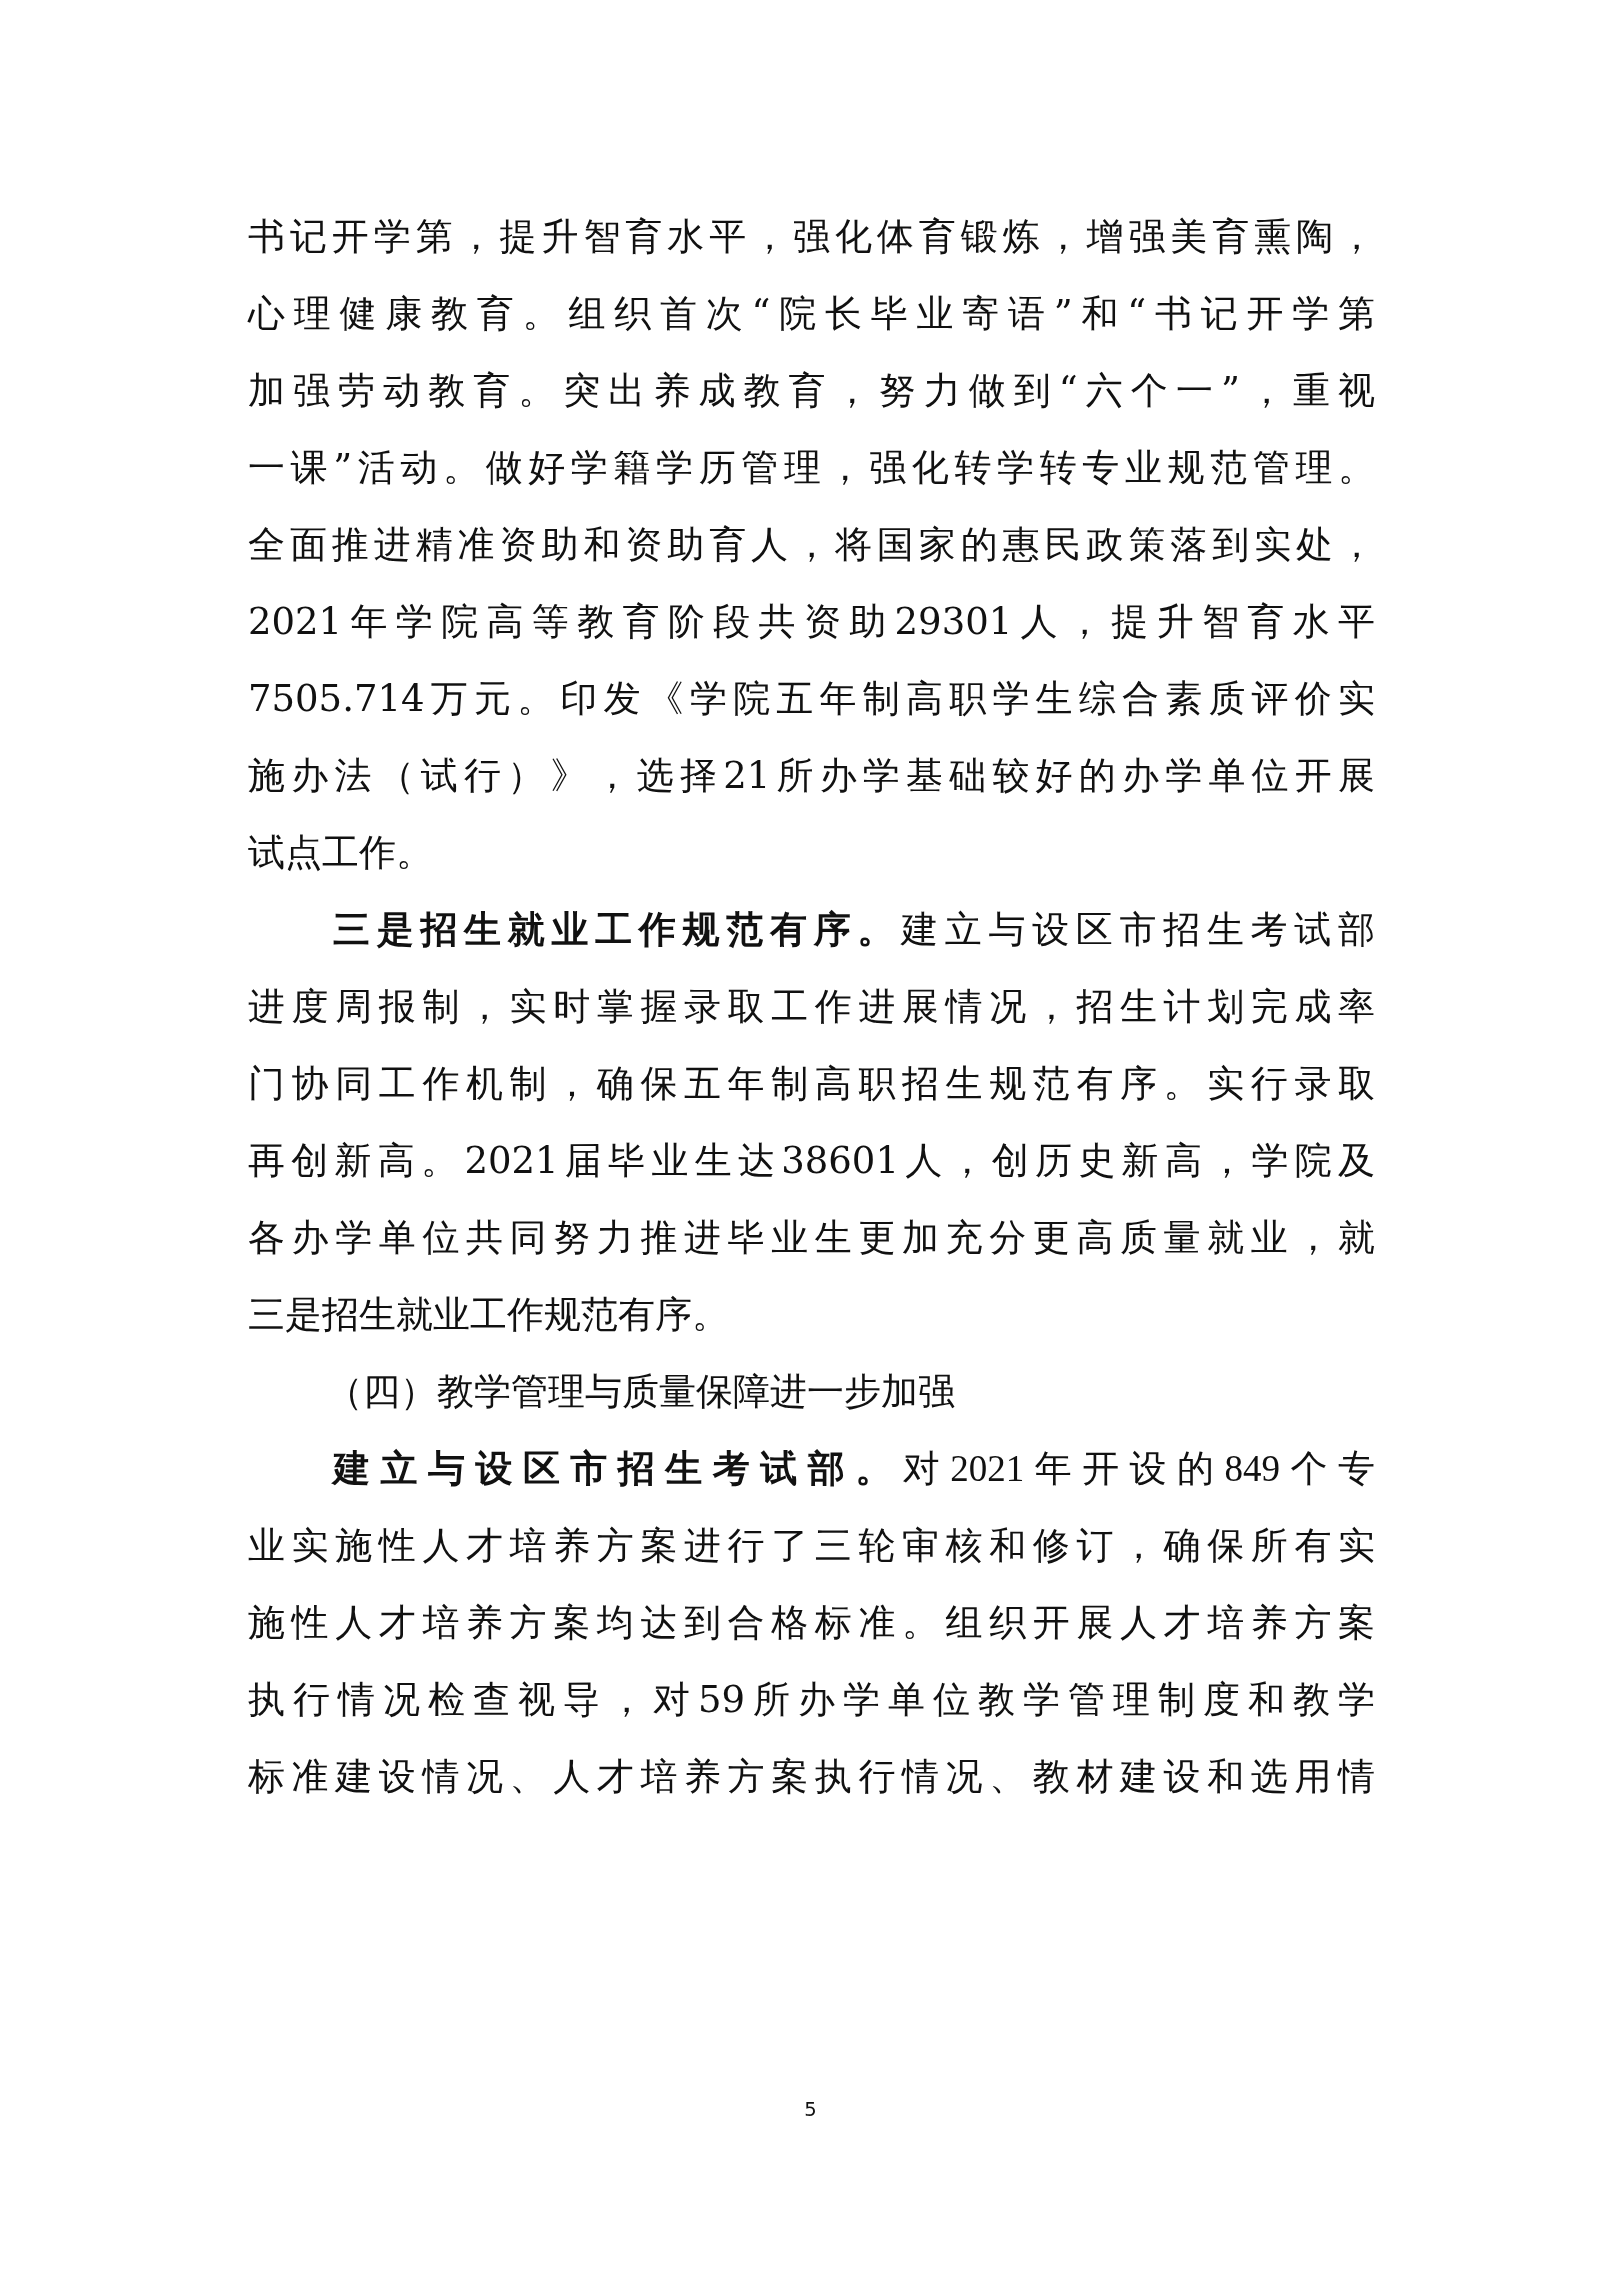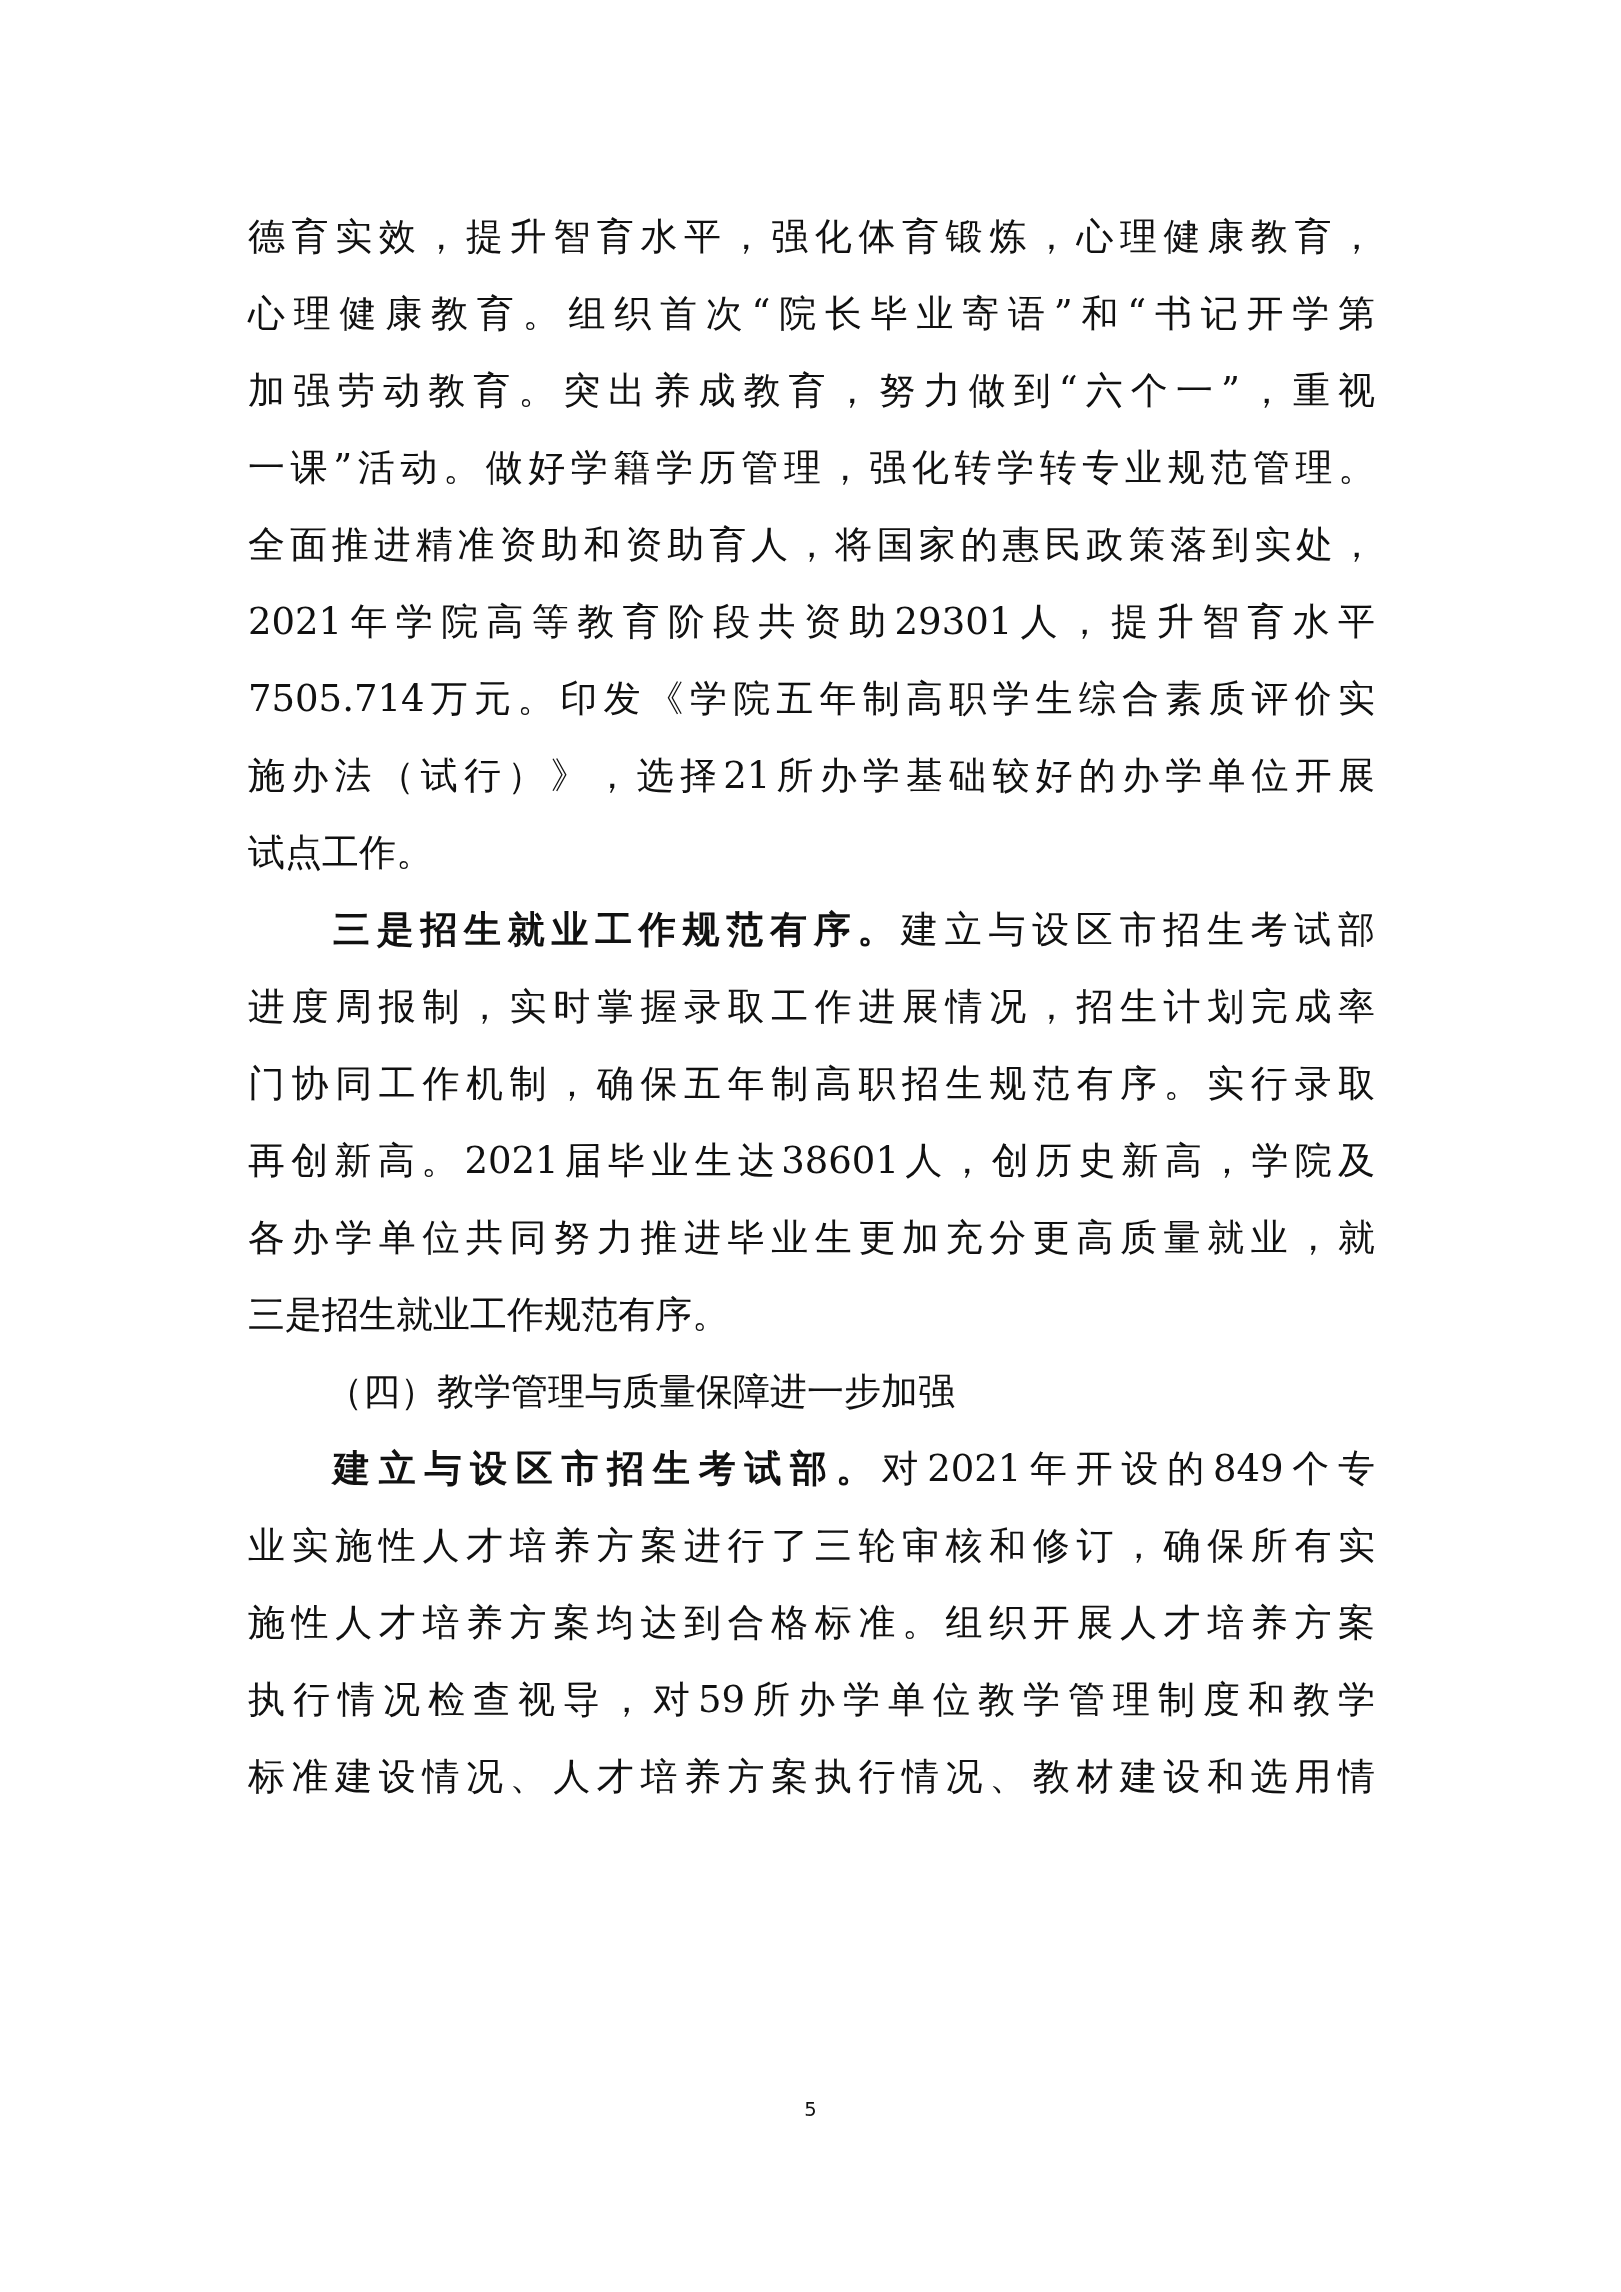--- a/index.html
+++ b/index.html
@@ -37,20 +37,21 @@
     white-space: nowrap;
     text-align: justify;
     text-align-last: justify;
     letter-spacing: 0px;
   }
   .line.last {
     text-align-last: left;
   }
   .line.indent {
     padding-left: 85px;
+    font-family: Liberation Serif, serif;
   }
   .line .bold {
     font-weight: bold;
   }
   .line.heading {
     text-align-last: left;
     padding-left: 78px;
   }
   .page-number {
     position: absolute;
@@ -62,21 +63,21 @@
     font-size: 19.6px;
     color: #111111;
   }
 </style>
 </head>
 <body>
 
 <div class="page">
   <div class="text-block">
 
-    <div class="line">德育实效，提升智育水平，强化体育锻炼，心理健康教育，</div>
+    <div class="line">书记开学第，提升智育水平，强化体育锻炼，增强美育熏陶，</div>
     <div class="line">心理健康教育。组织首次“院长毕业寄语”和“书记开学第</div>
     <div class="line">加强劳动教育。突出养成教育，努力做到“六个一”，重视</div>
     <div class="line">一课”活动。做好学籍学历管理，强化转学转专业规范管理。</div>
     <div class="line">全面推进精准资助和资助育人，将国家的惠民政策落到实处，</div>
     <div class="line">2021年学院高等教育阶段共资助29301人，提升智育水平</div>
     <div class="line">7505.714万元。印发《学院五年制高职学生综合素质评价实</div>
     <div class="line">施办法（试行）》，选择21所办学基础较好的办学单位开展</div>
     <div class="line last">试点工作。</div>
 
     <div class="line indent"><span class="bold">三是招生就业工作规范有序。</span><span>建立与设区市招生考试部</span></div>

